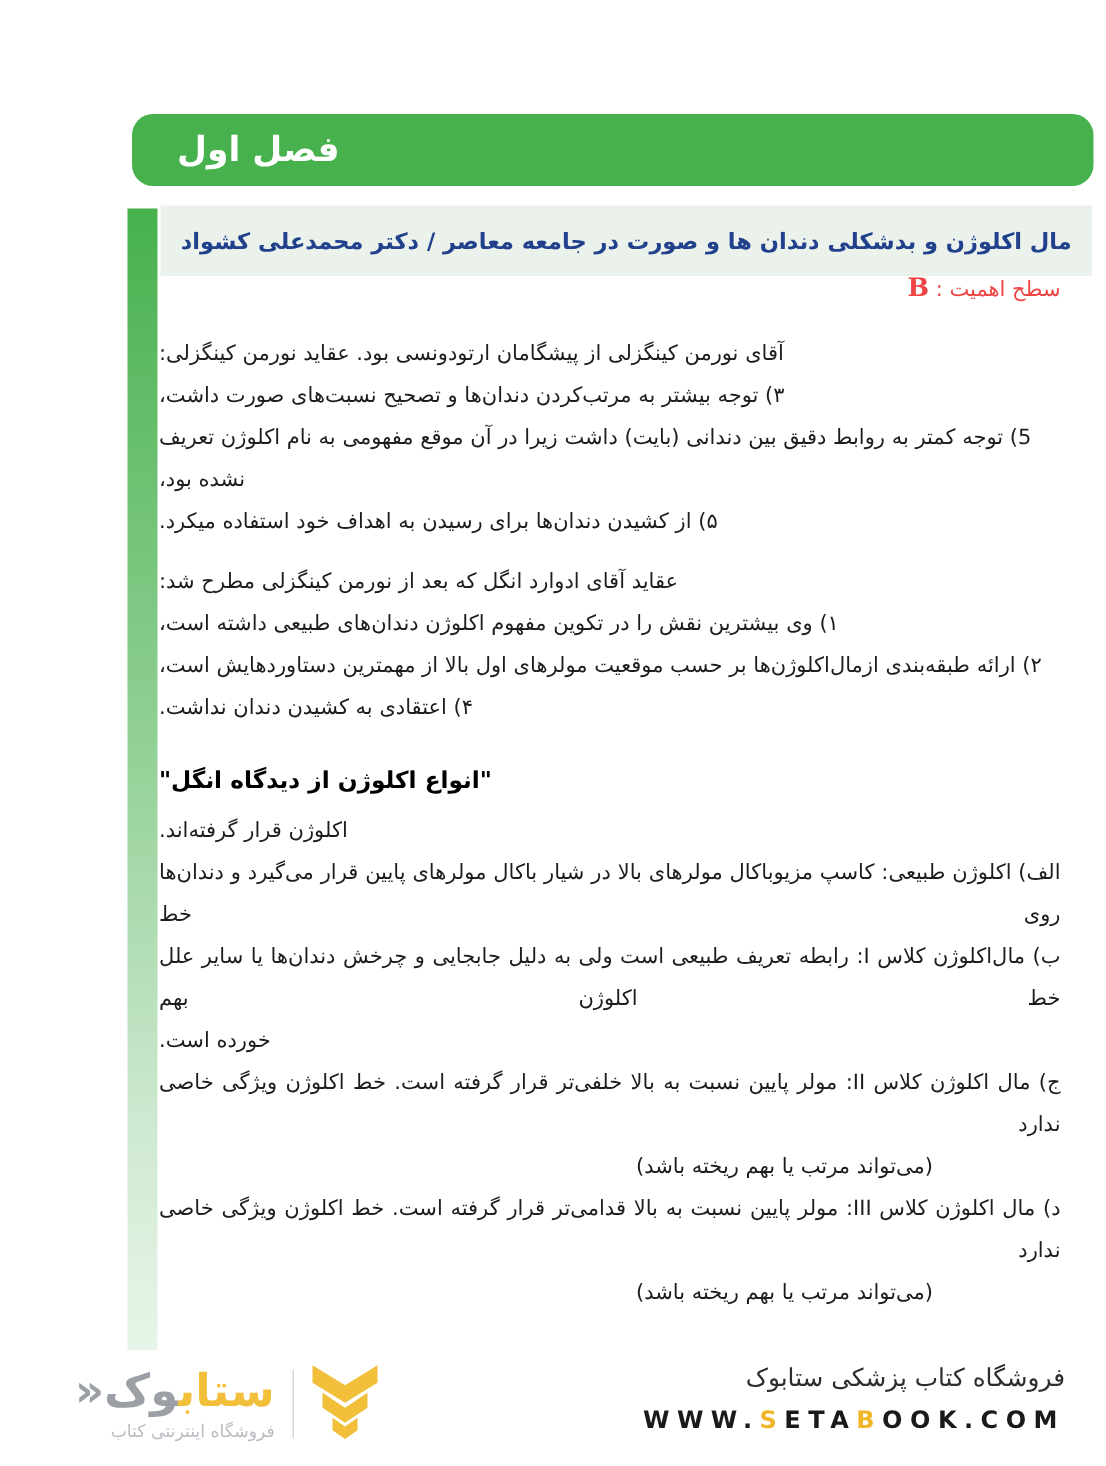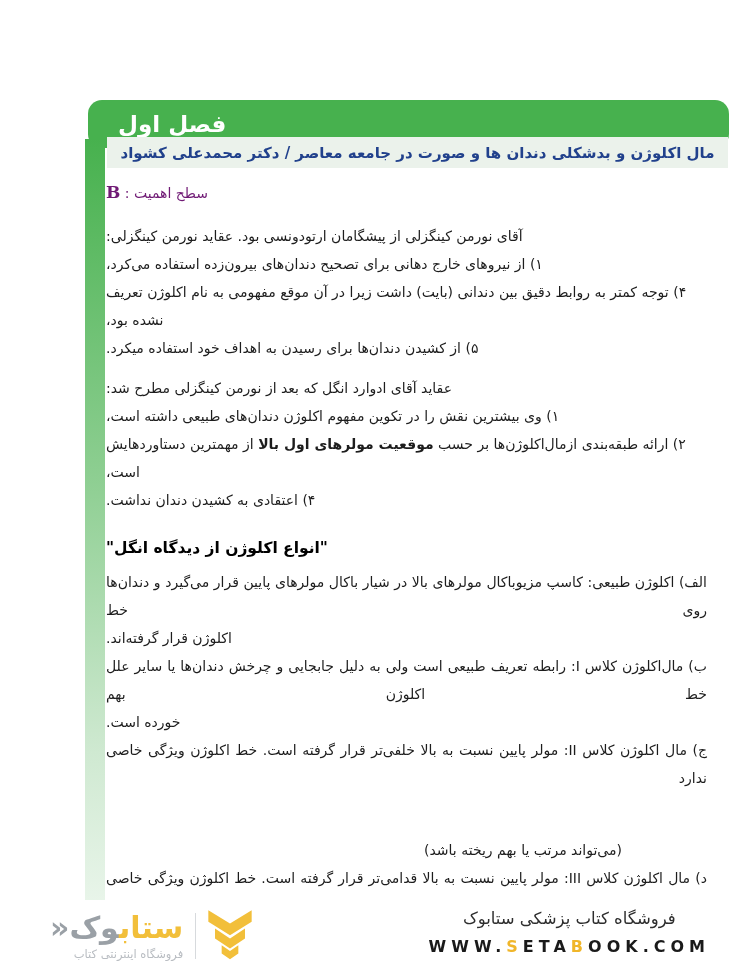--- a/index.html
+++ b/index.html
@@ -1,54 +1,54 @@
 <!DOCTYPE html>
 <html lang="fa"><head>
 <meta charset="utf-8">
 <style>
   html,body{margin:0;padding:0;}
   body{
     width:737px;height:977px;position:relative;background:#ffffff;
     font-family:"DejaVu Sans", sans-serif;overflow:hidden;
   }
   .chapter-badge{
-    position:absolute;left:88px;top:100px;width:641px;height:48px;
+    position:absolute;left:88px;top:76px;width:641px;height:48px;
     background:#47b14e;border-radius:14px;display:flex;align-items:center;
   }
   .chapter-badge span{
     color:#ffffff;font-weight:bold;font-size:23px;margin-left:30px;direction:rtl;
   }
   .side-bar{
     position:absolute;left:85px;top:139px;width:20px;height:766px;
     background:linear-gradient(180deg,#47b14e 0%,#8fcf93 45%,#cfe9d1 80%,#e9f5ea 100%);
   }
   .title-bar{
-    position:absolute;left:107px;top:137px;width:621px;height:31px;
+    position:absolute;left:107px;top:137px;width:621px;height:47px;
     background:#ebf2eb;display:flex;align-items:center;justify-content:center;
   }
   .title-bar span{
     direction:rtl;color:#21418c;font-weight:bold;font-size:15px;white-space:nowrap;
   }
   .importance{
-    position:absolute;left:106px;top:182px;width:601px;text-align:left;
-    direction:rtl;font-size:14px;color:#701a75;
+    position:absolute;left:106px;top:182px;width:601px;text-align:right;
+    direction:rtl;font-size:14px;color:#ef4444;
   }
   .importance .b-val{
     font-family:"DejaVu Serif", serif;font-weight:bold;font-size:17px;
   }
   .body-text{
     position:absolute;left:106px;top:222px;width:601px;direction:rtl;
     color:#1d1d1d;font-size:14px;
   }
   .line{line-height:28px;min-height:28px;}
   .r{text-align:left;}
   .j{text-align:justify;text-align-last:justify;}
-  .ri{text-align:right;padding-right:85px;margin-top:44px;}
+  .ri{text-align:right;padding-right:85px;}
   .h{font-weight:bold;font-size:15.5px;color:#000;}
-  .b{font-weight:bold;}
+  .b{font-weight:normal;}
   .gap{width:100%;}
   .footer{
     position:absolute;left:0;top:900px;width:737px;height:77px;background:#ffffff;
   }
   .logo-group{
     position:absolute;left:50px;top:8px;display:flex;align-items:center;
   }
   .logo-text{
     display:flex;flex-direction:column;align-items:flex-end;margin-right:8px;
   }
@@ -58,21 +58,21 @@
   }
   .wm-yellow{color:#f2bf3a;}
   .wm-gray{color:#9aa0a6;}
   .tagline{
     direction:rtl;color:#b9bdc2;font-size:11.5px;margin-top:3px;white-space:nowrap;
   }
   .logo-divider{
     width:1px;height:46px;background:#d7dadd;margin:0 9px 0 4px;
   }
   .site-group{
-    position:absolute;right:27px;top:6px;text-align:center;
+    position:absolute;right:27px;top:6px;text-align:right;
   }
   .site-name{
     direction:rtl;color:#2d2d2d;font-size:16.5px;line-height:26px;
   }
   .site-domain{
     color:#1a1a1a;font-weight:bold;font-size:16px;letter-spacing:5px;line-height:30px;
     white-space:nowrap;
   }
   .dm-yellow{color:#f0b62a;}
 </style>
@@ -88,33 +88,33 @@
 <div class="title-bar">
   <span>مال اکلوژن و بدشکلی دندان ها و صورت در جامعه معاصر / دکتر محمدعلی کشواد</span>
 </div>
 
 <div class="importance">
   <span>سطح اهمیت : </span><span class="b-val">B</span>
 </div>
 
 <div class="body-text">
     <div class="line r">آقای نورمن کینگزلی از پیشگامان ارتودونسی بود. عقاید نورمن کینگزلی:</div>
-    <div class="line r">۱) از نیروهای خارج دهانی برای تصحیح دندان‌های بیرون‌زده استفاده می‌کرد،</div>
-    <div class="line r">۴) توجه کمتر به روابط دقیق بین دندانی (بایت) داشت زیرا در آن موقع مفهومی به نام اکلوژن تعریف نشده بود،</div>
+    <div class="line r">۳) توجه بیشتر به مرتب‌کردن دندان‌ها و تصحیح نسبت‌های صورت داشت،</div>
+    <div class="line r">5) توجه کمتر به روابط دقیق بین دندانی (بایت) داشت زیرا در آن موقع مفهومی به نام اکلوژن تعریف نشده بود،</div>
     <div class="line r">۵) از کشیدن دندان‌ها برای رسیدن به اهداف خود استفاده میکرد.</div>
     <div class="gap" style="height: 12px;"></div>
     <div class="line r">عقاید آقای ادوارد انگل که بعد از نورمن کینگزلی مطرح شد:</div>
     <div class="line r">۱) وی بیشترین نقش را در تکوین مفهوم اکلوژن دندان‌های طبیعی داشته است،</div>
     <div class="line r"><span>۲) ارائه طبقه‌بندی ازمال‌اکلوژن‌ها بر حسب </span><span class="b">موقعیت مولرهای اول بالا</span><span> از مهمترین دستاوردهایش است،</span></div>
     <div class="line r">۴) اعتقادی به کشیدن دندان نداشت.</div>
     <div class="gap" style="height: 20px;"></div>
     <div class="line r h">"انواع اکلوژن از دیدگاه انگل"</div>
     <div class="gap" style="height: 6px;"></div>
+    <div class="line r">اکلوژن قرار گرفته‌اند.</div>
     <div class="line j">الف) اکلوژن طبیعی: کاسپ مزیوباکال مولرهای بالا در شیار باکال مولرهای پایین قرار می‌گیرد و دندان‌ها روی خط</div>
-    <div class="line r">اکلوژن قرار گرفته‌اند.</div>
     <div class="line j">ب) مال‌اکلوژن کلاس I: رابطه تعریف طبیعی است ولی به دلیل جابجایی و چرخش دندان‌ها یا سایر علل خط اکلوژن بهم</div>
     <div class="line r">خورده است.</div>
     <div class="line j">ج) مال اکلوژن کلاس II: مولر پایین نسبت به بالا خلفی‌تر قرار گرفته است. خط اکلوژن ویژگی خاصی ندارد</div>
     <div class="line ri">(می‌تواند مرتب یا بهم ریخته باشد)</div>
     <div class="line j">د) مال اکلوژن کلاس III: مولر پایین نسبت به بالا قدامی‌تر قرار گرفته است. خط اکلوژن ویژگی خاصی ندارد</div>
     <div class="line ri">(می‌تواند مرتب یا بهم ریخته باشد)</div>
   </div>
 
 <div class="footer">
   <div class="logo-group">

